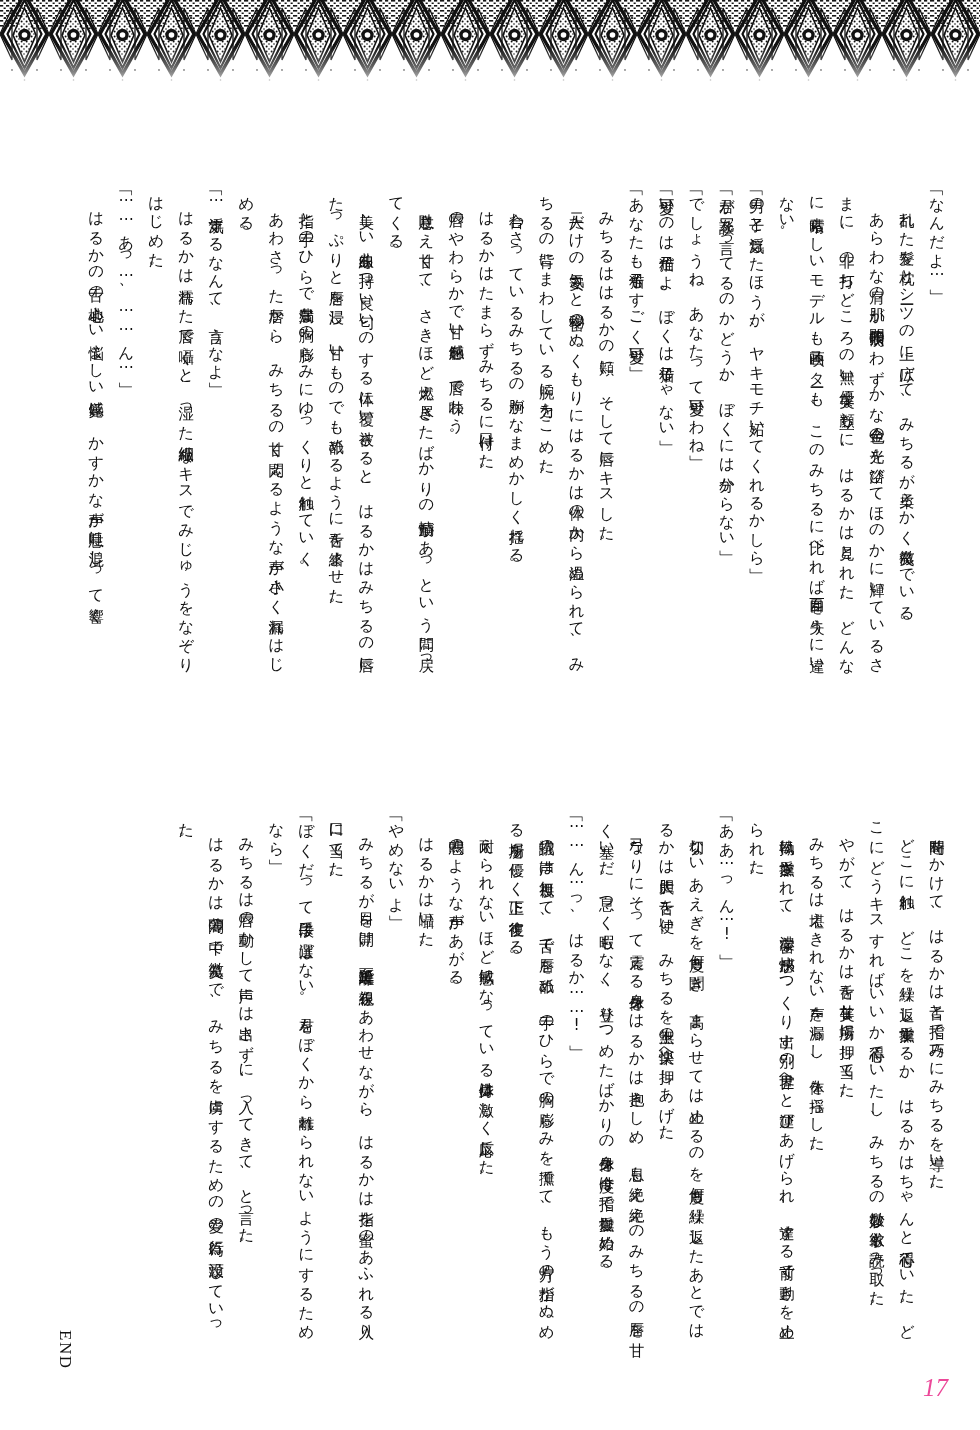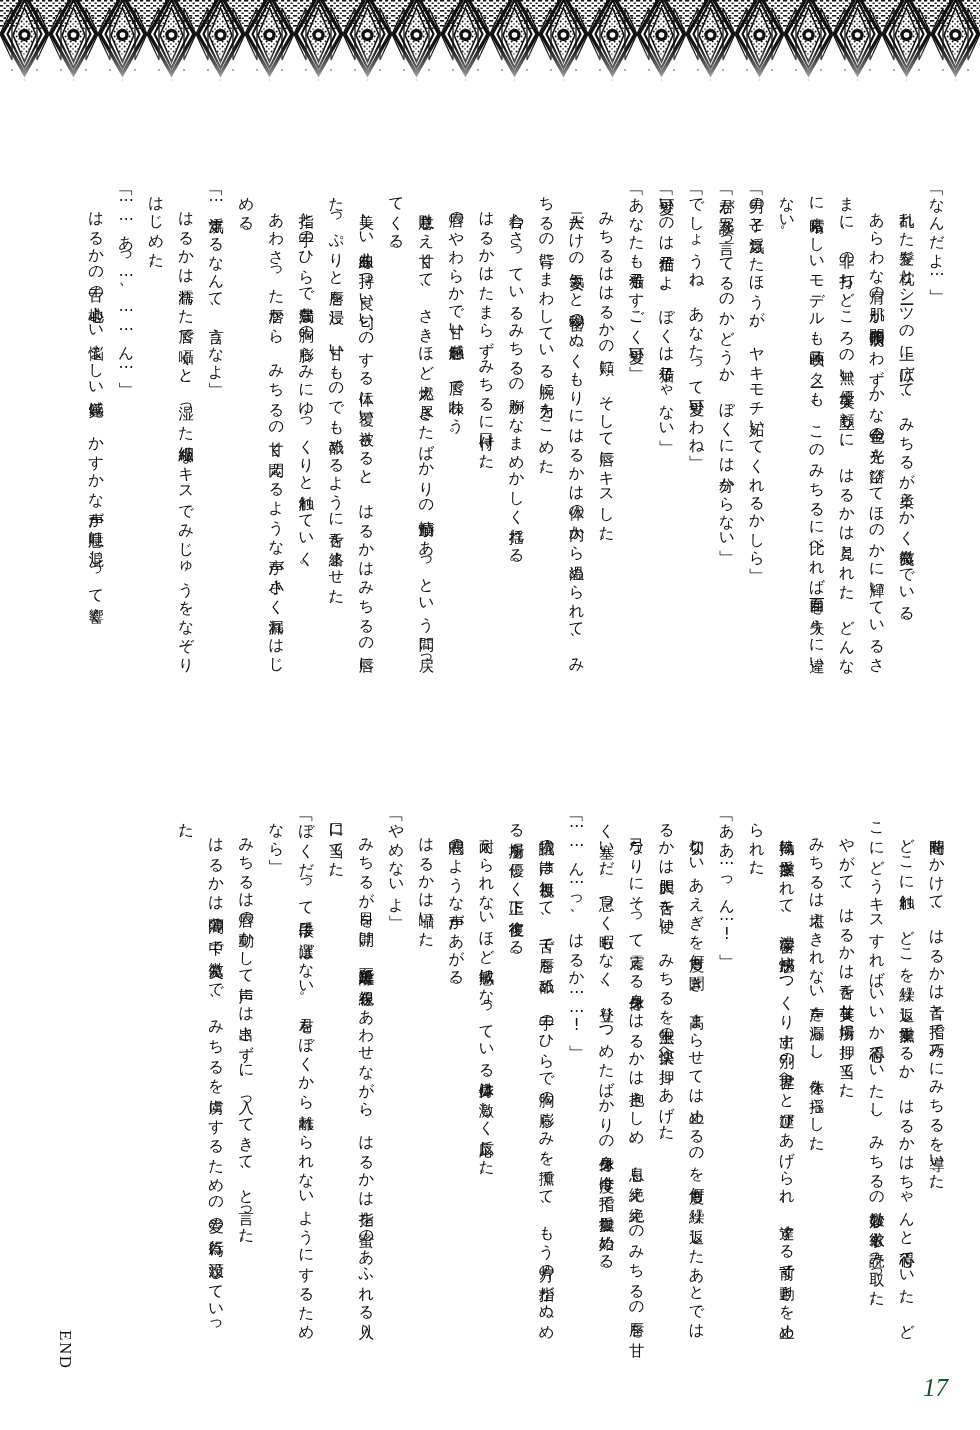--- a/index.html
+++ b/index.html
@@ -83,21 +83,21 @@
   }
 
   
   #page-number {
     position: absolute;
     right: 32px;
     bottom: 28px;
     font-family: "Liberation Serif", "DejaVu Serif", serif;
     font-style: italic;
     font-size: 25px;
-    color: #14532d;
+    color: #ec4899;
   }
 </style>
 </head>
 <body>
 
 <div id="lace-border">
   <svg width="980" height="92" viewBox="0 0 980 92" xmlns="http://www.w3.org/2000/svg">
     <defs>
       <pattern id="meshfill" width="6" height="5" patternUnits="userSpaceOnUse">
         <rect width="6" height="5" fill="#ffffff"></rect>

